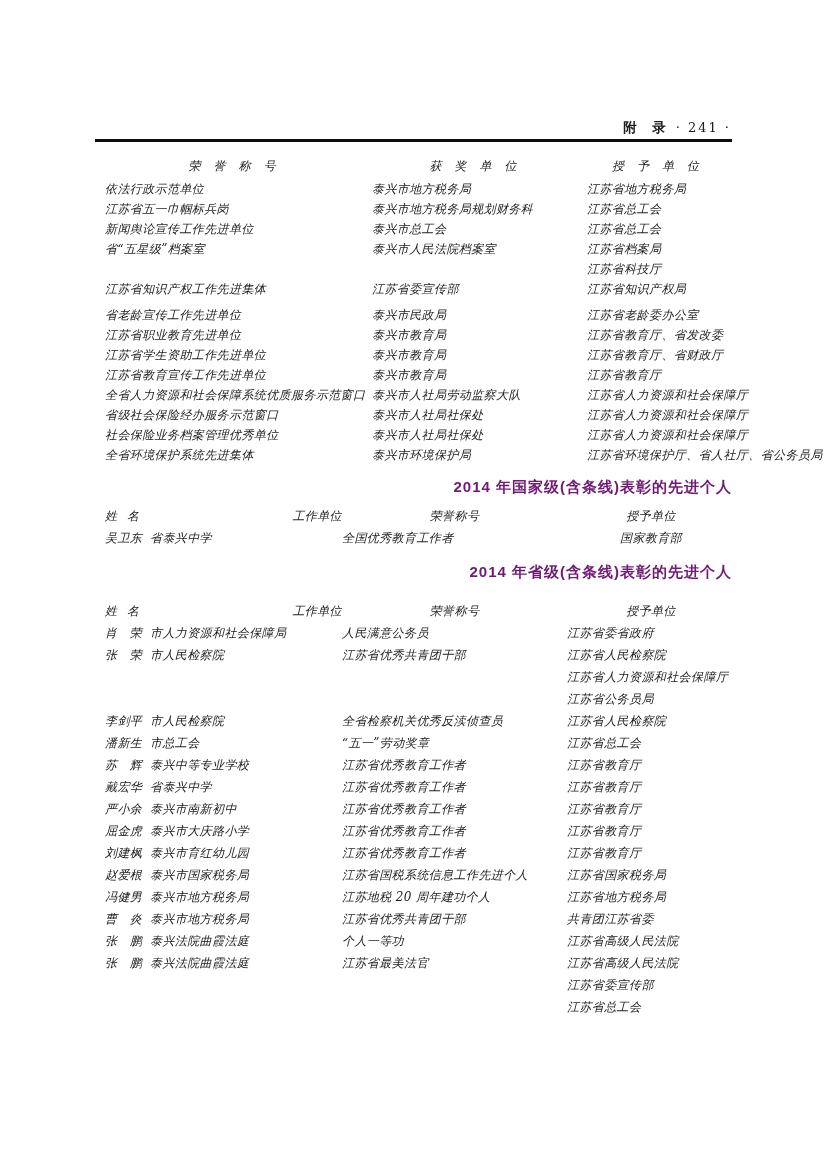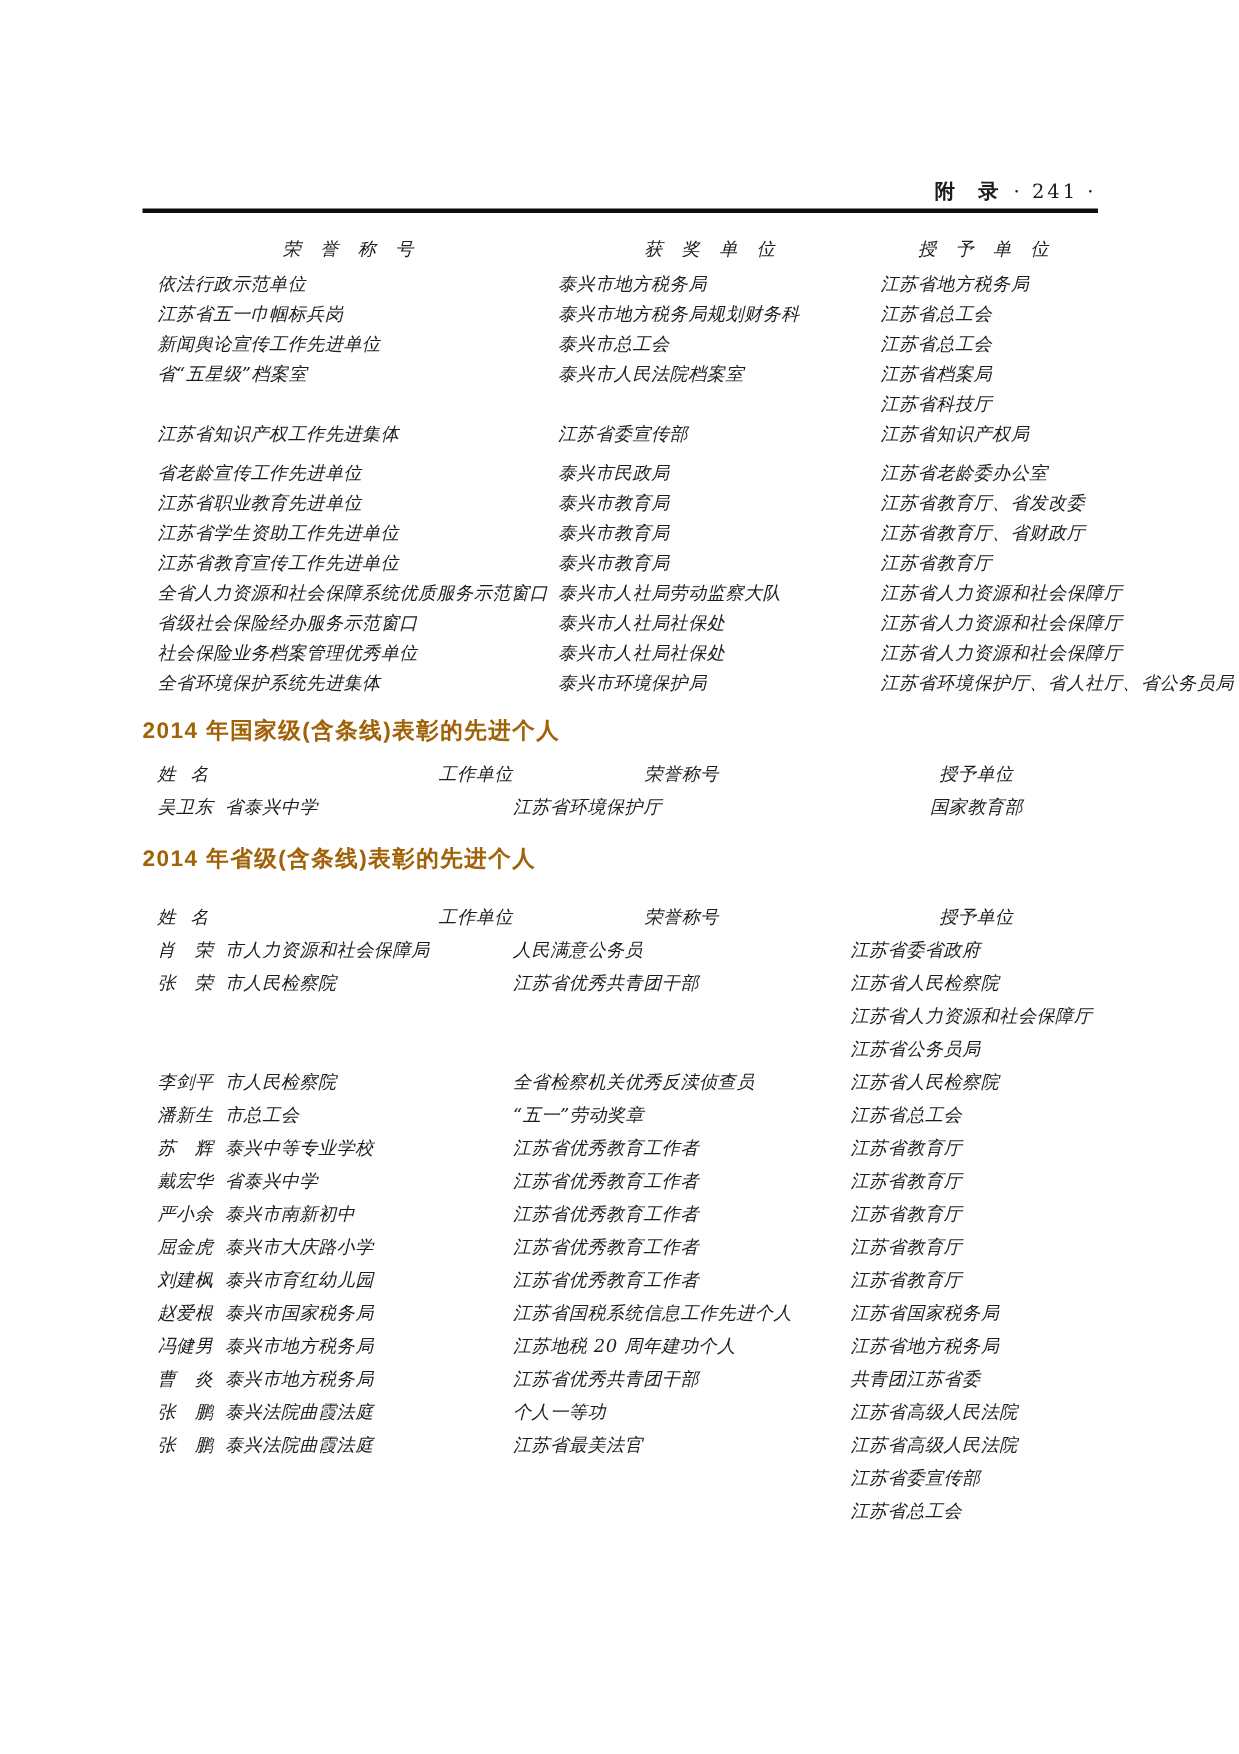--- a/index.html
+++ b/index.html
@@ -47,23 +47,23 @@
   .p-grantor { width:168px; }
   .person-table .head-row .p-name   { letter-spacing:10px; }
   .person-table .head-row .p-work   { text-align:right; padding-left:40px; }
   .person-table .head-row .p-honor  { text-align:center; }
   .person-table .head-row .p-grantor{ text-align:center; }
   .table-national { top:505px; }
   .table-national .p-grantor.val { text-align:center; }
   .table-provincial { top:600px; }
 
   .section-title {
-    position:absolute; left:95px; width:637px; text-align:left;
+    position:absolute; left:95px; width:637px; text-align:right;
     font-family:"Liberation Sans","DejaVu Sans",sans-serif;
-    font-weight:bold; font-size:15px; letter-spacing:1px; color:#a16207;
+    font-weight:bold; font-size:15px; letter-spacing:1px; color:#701a75;
     white-space:nowrap;
   }
   .title-national  { top:478px; }
   .title-provincial{ top:563px; }
 </style>
 </head>
 <body>
 
 <div class="page">
 
@@ -176,21 +176,21 @@
   <div class="tbl person-table table-national" id="table-national">
       <div class="tr head-row">
         <div class="cell p-name">姓名</div>
         <div class="cell p-work">工作单位</div>
         <div class="cell p-honor">荣誉称号</div>
         <div class="cell p-grantor">授予单位</div>
       </div>
       <div class="tr">
         <div class="cell p-name">吴卫东</div>
         <div class="cell p-work">省泰兴中学</div>
-        <div class="cell p-honor">江苏省环境保护厅</div>
+        <div class="cell p-honor">全国优秀教育工作者</div>
         <div class="cell p-grantor val">
           <div class="grantor-line">国家教育部</div>
         </div>
       </div>
     </div>
 
   <div class="section-title title-provincial">2014 年省级(含条线)表彰的先进个人</div>
   <div class="tbl person-table table-provincial" id="table-provincial">
       <div class="tr head-row">
         <div class="cell p-name">姓名</div>

